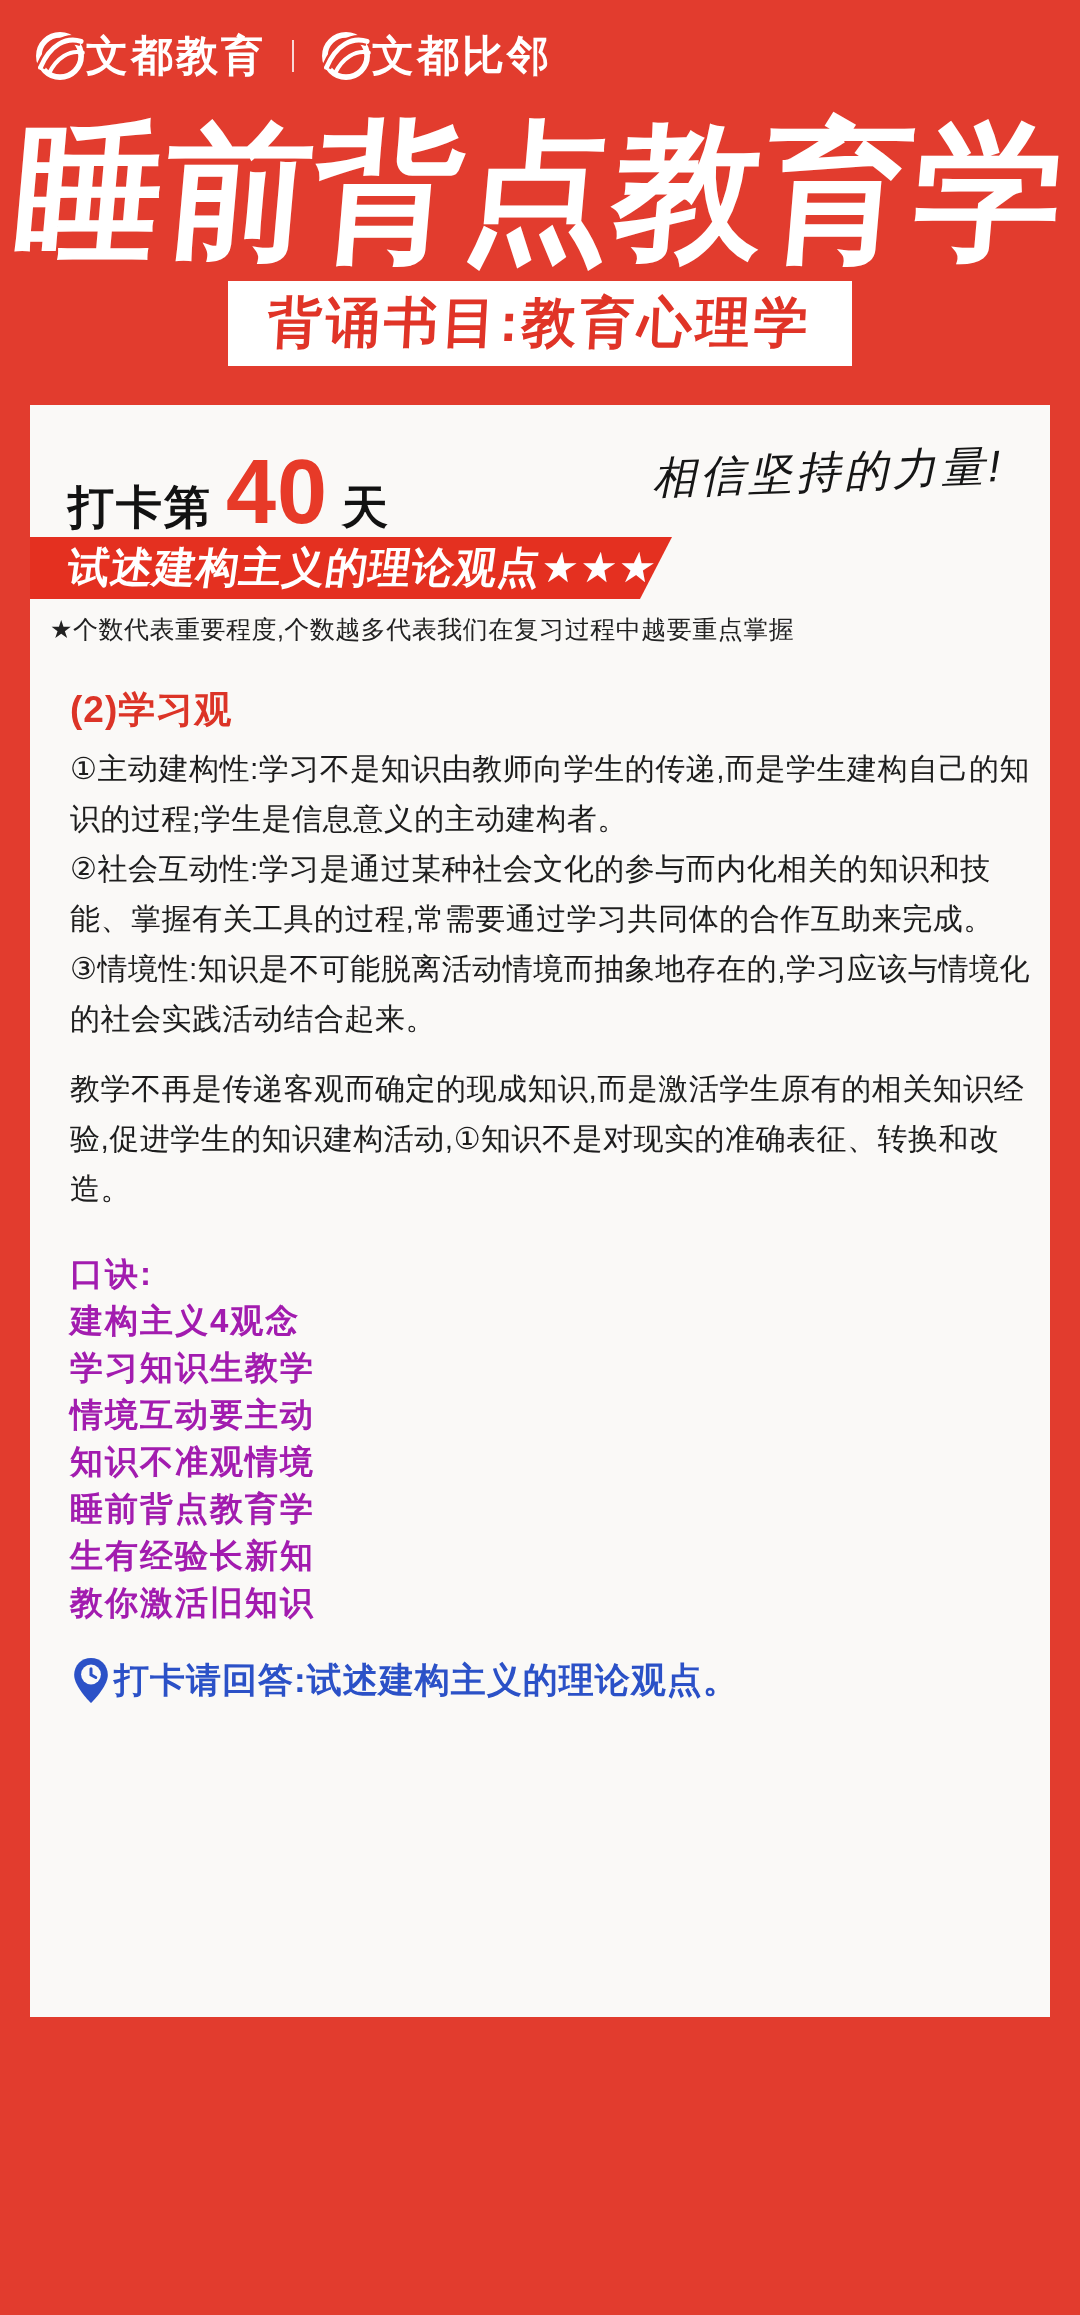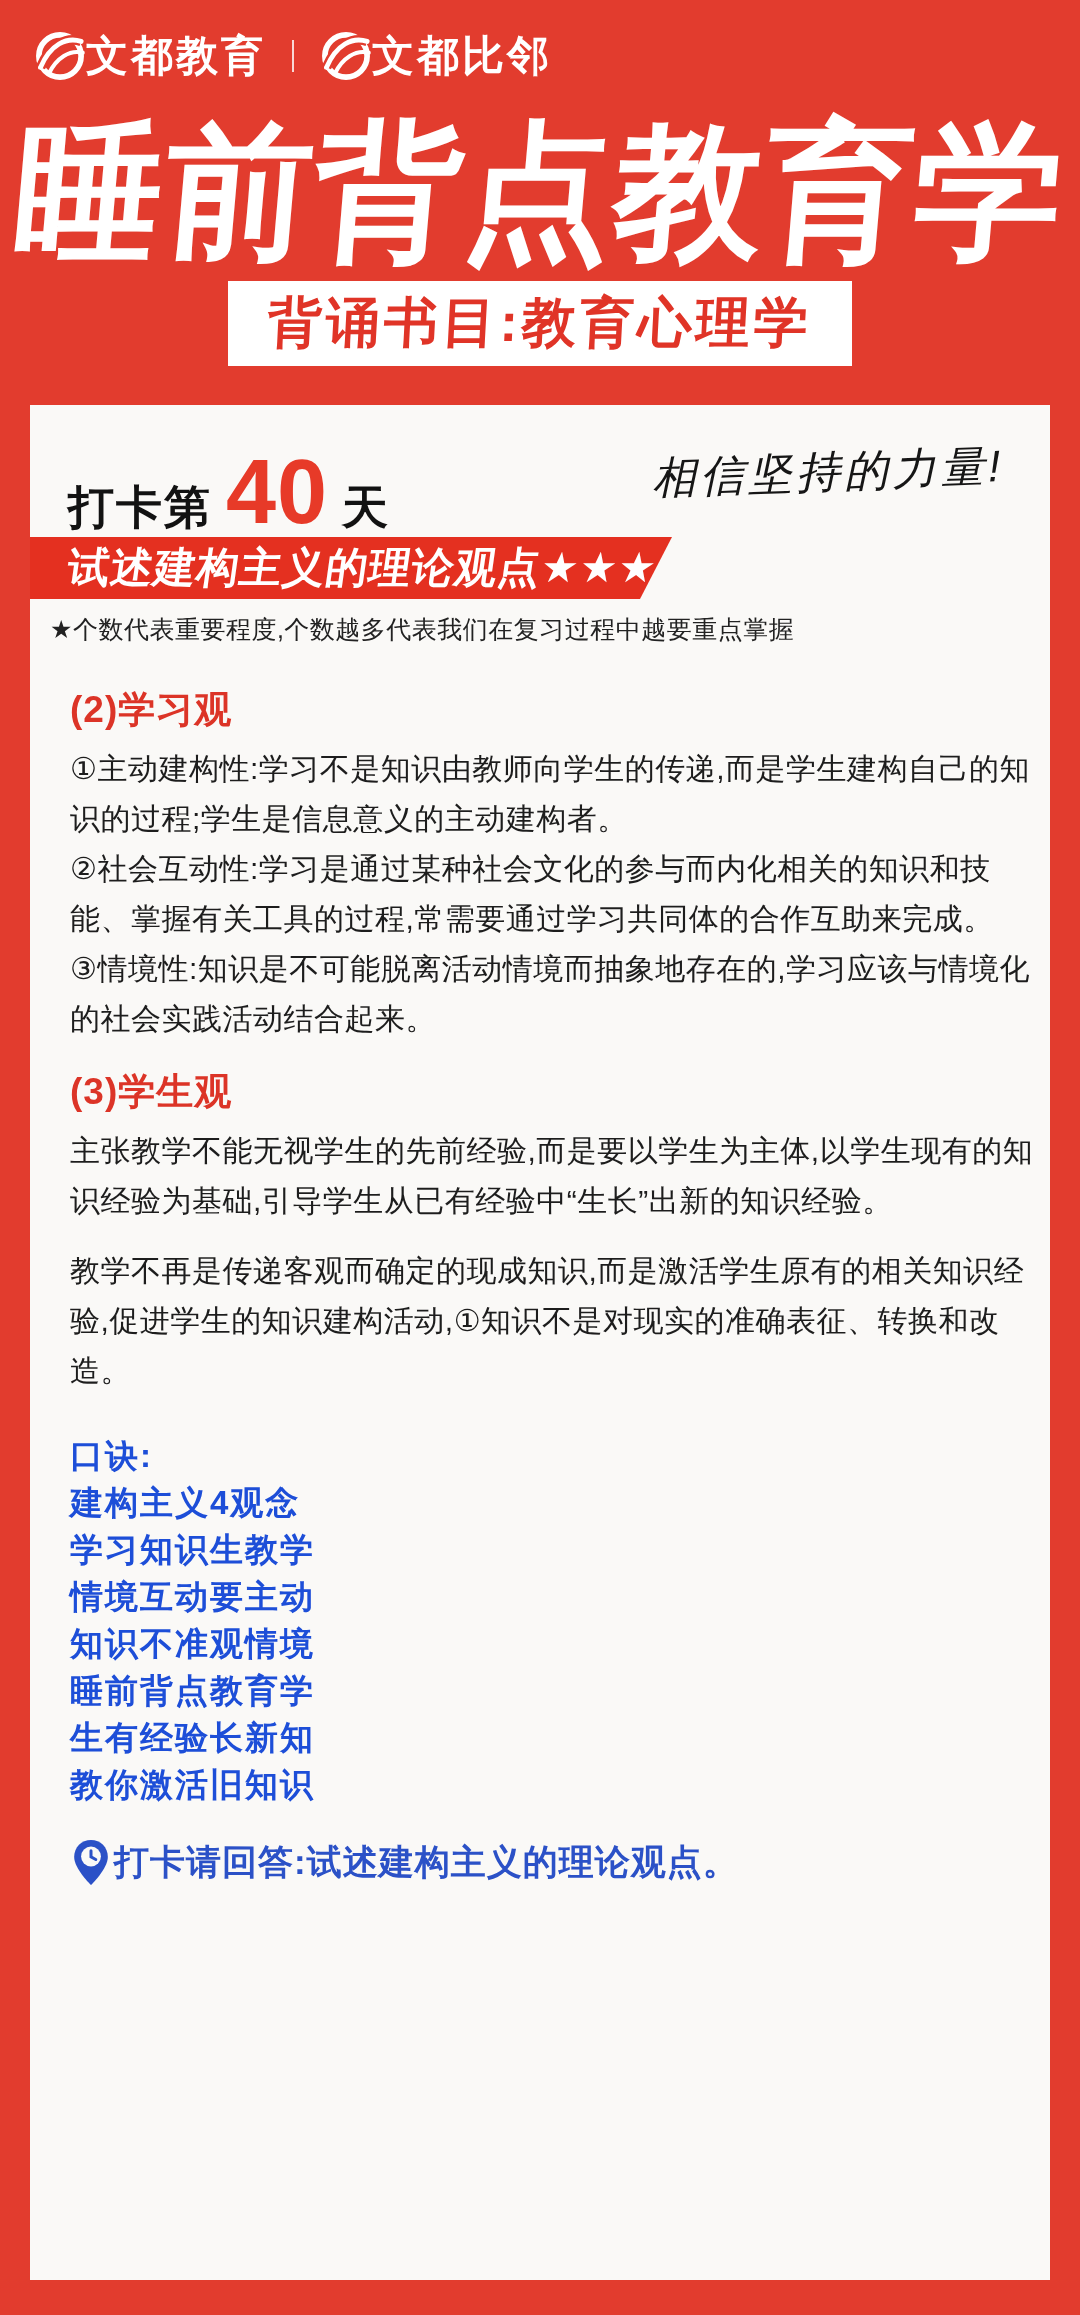--- a/index.html
+++ b/index.html
@@ -32,21 +32,21 @@
     background:#ffffff;padding:6px 40px;white-space:nowrap;
   }
   .subtitle-box span{
     display:inline-block;
     color:#e03427;font-size:54px;font-weight:bold;letter-spacing:4px;
     transform:skewX(-3deg);
   }
 
   
   .card{
-    position:absolute;left:30px;top:405px;width:1020px;height:1875px;
+    position:absolute;left:30px;top:405px;width:1020px;height:1612px;
     background:#faf9f7;
   }
 
   .checkin-row{
     position:relative;margin:36px 38px 0 38px;height:92px;
     display:flex;align-items:baseline;
   }
   .checkin-prefix,.checkin-suffix{font-size:46px;font-weight:bold;color:#121212;letter-spacing:2px;}
   .checkin-day{font-size:90px;font-weight:bold;color:#e73a28;margin:0 14px;letter-spacing:1px;}
   .slogan{
@@ -81,21 +81,21 @@
     margin:0 0 14px 0;
     font-size:37px;line-height:40px;font-weight:bold;color:#dc3427;letter-spacing:1px;
   }
   .section-body p{
     margin:0;
     font-size:30px;line-height:50px;color:#1d1d1d;letter-spacing:0.5px;
   }
 
   .mnemonic{margin:36px 0 0 40px;}
   .mnemonic-line{
-    font-size:33px;line-height:47px;font-weight:bold;color:#1d4ed8;letter-spacing:2px;
+    font-size:33px;line-height:47px;font-weight:bold;color:#a21caf;letter-spacing:2px;
   }
 
   .footer-row{
     margin:30px 0 3px 42px;
     display:flex;align-items:center;gap:4px;
   }
   .footer-row .footer-text{
     font-size:35px;font-weight:bold;color:#2b51c7;letter-spacing:1px;
   }
 </style>
@@ -150,26 +150,20 @@
 
     <section class="section s2">
       <h2 class="section-heading">(2)学习观</h2>
       <div class="section-body">
         <p>①主动建构性:学习不是知识由教师向学生的传递,而是学生建构自己的知识的过程;学生是信息意义的主动建构者。</p>
         <p>②社会互动性:学习是通过某种社会文化的参与而内化相关的知识和技能、掌握有关工具的过程,常需要通过学习共同体的合作互助来完成。</p>
         <p>③情境性:知识是不可能脱离活动情境而抽象地存在的,学习应该与情境化的社会实践活动结合起来。</p>
       </div>
     </section>
 
-    <section class="section s3">
-      <h2 class="section-heading">(3)学生观</h2>
-      <div class="section-body">
-        <p>主张教学不能无视学生的先前经验,而是要以学生为主体,以学生现有的知识经验为基础,引导学生从已有经验中“生长”出新的知识经验。</p>
-      </div>
-    </section>
 
     <section class="section s4">
       <div class="section-body">
         <p>教学不再是传递客观而确定的现成知识,而是激活学生原有的相关知识经验,促进学生的知识建构活动,①知识不是对现实的准确表征、转换和改造。</p>
       </div>
     </section>
 
     <div class="mnemonic">
       <div class="mnemonic-line">口诀:</div>
       <div class="mnemonic-line">建构主义4观念</div>

